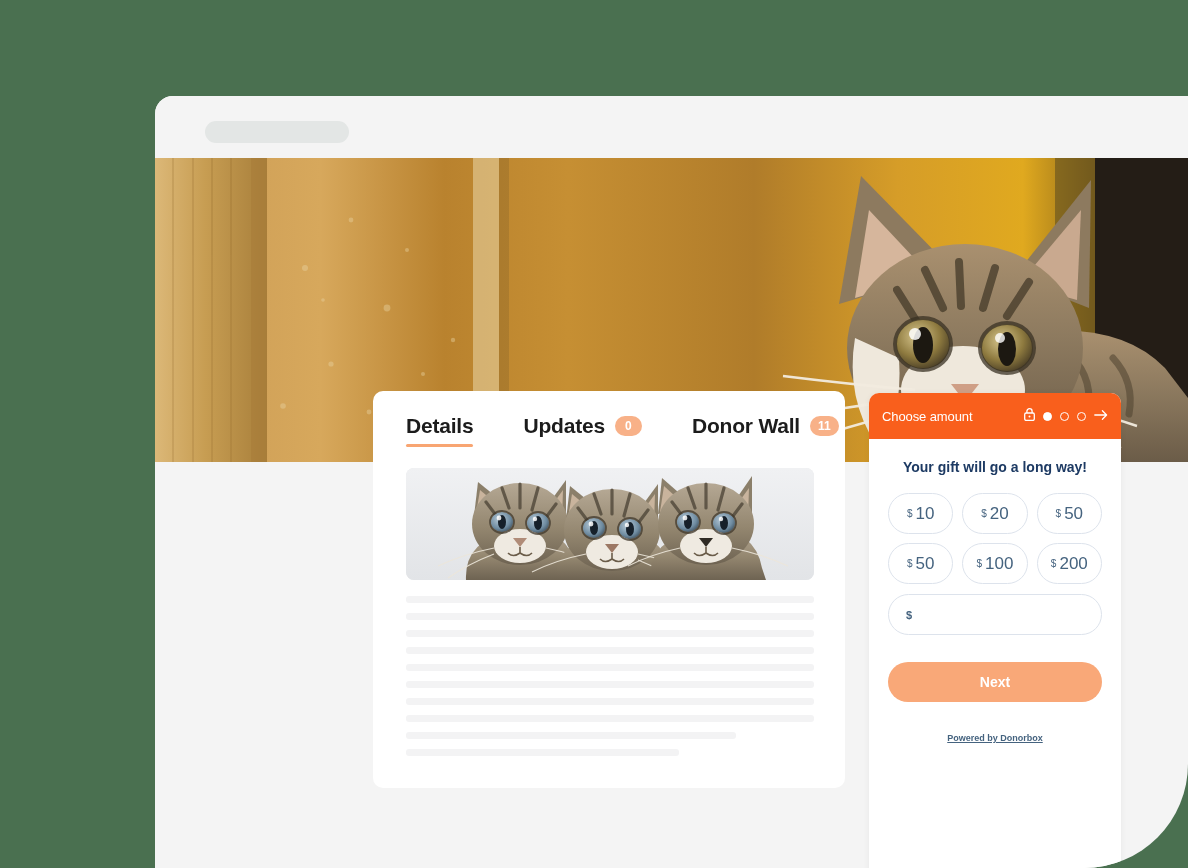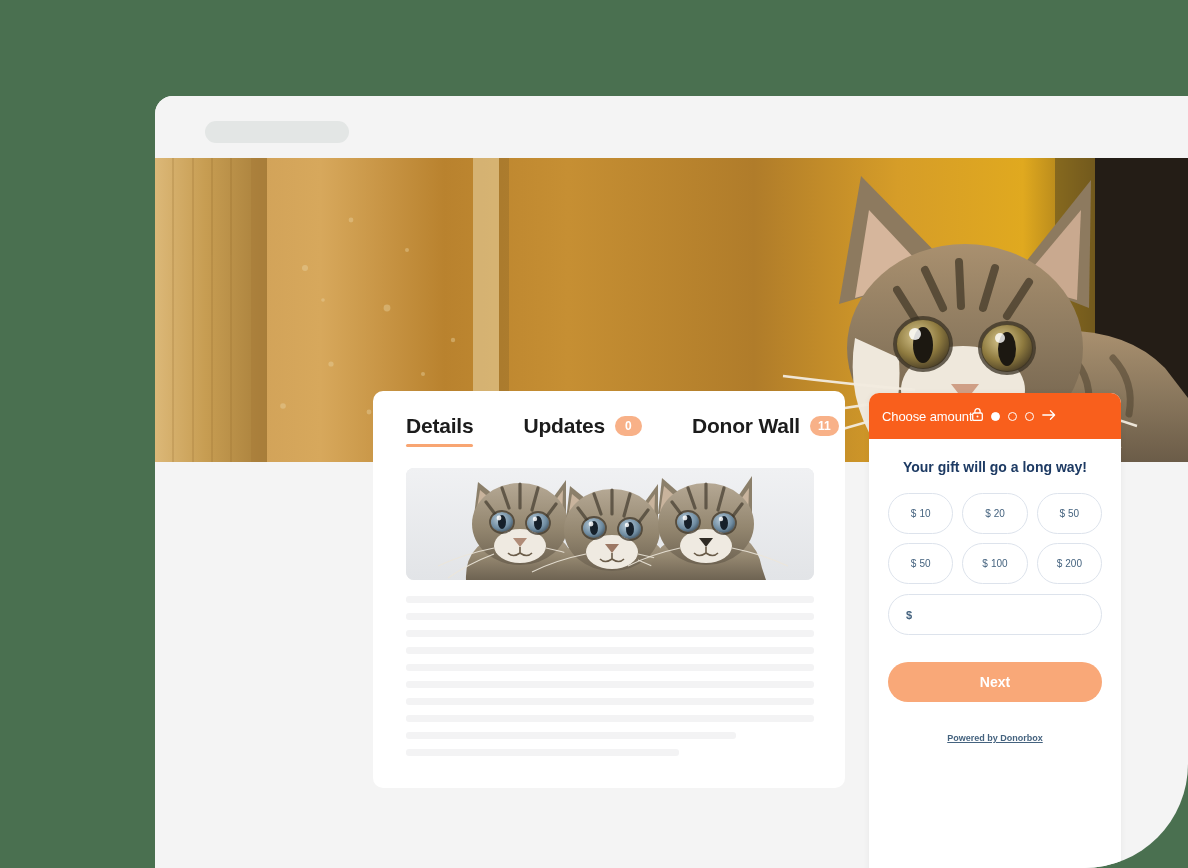--- a/index.html
+++ b/index.html
@@ -110,20 +110,21 @@
     border-radius:10px;
     overflow:hidden;
     z-index:6;
     box-shadow:0 1px 6px rgba(0,0,0,0.06);
   }
   #widget-header{
     height:46px;
     background:#f95f1c;
     display:flex; align-items:center;
     padding:0 13px;
+    justify-content:space-between;
   }
   #widget-title{
     color:#ffffff; font-size:13px; font-weight:500;
     letter-spacing:-0.1px;
   }
   #widget-header-icons{
     display:flex; align-items:center; gap:8px;
   }
   .step-dot{
     width:9px; height:9px; border-radius:50%;
@@ -171,21 +172,21 @@
   .amount-btn{
     height:41px;
     border:1px solid #dde3ec;
     border-radius:21px;
     background:#ffffff;
     display:flex; align-items:center; justify-content:center;
     gap:3px;
     cursor:pointer;
   }
   .amt-sign{ font-size:10px; color:#45637f; }
-  .amt-val{ font-size:10px; color:#45637f; }
+  .amt-val{ font-size:17px; color:#45637f; }
 
   #custom-amount-field{
     margin-top:10px;
     height:41px;
     border:1px solid #dde3ec;
     border-radius:21px;
     background:#ffffff;
     display:flex; align-items:center;
     padding-left:17px;
     cursor:text;

